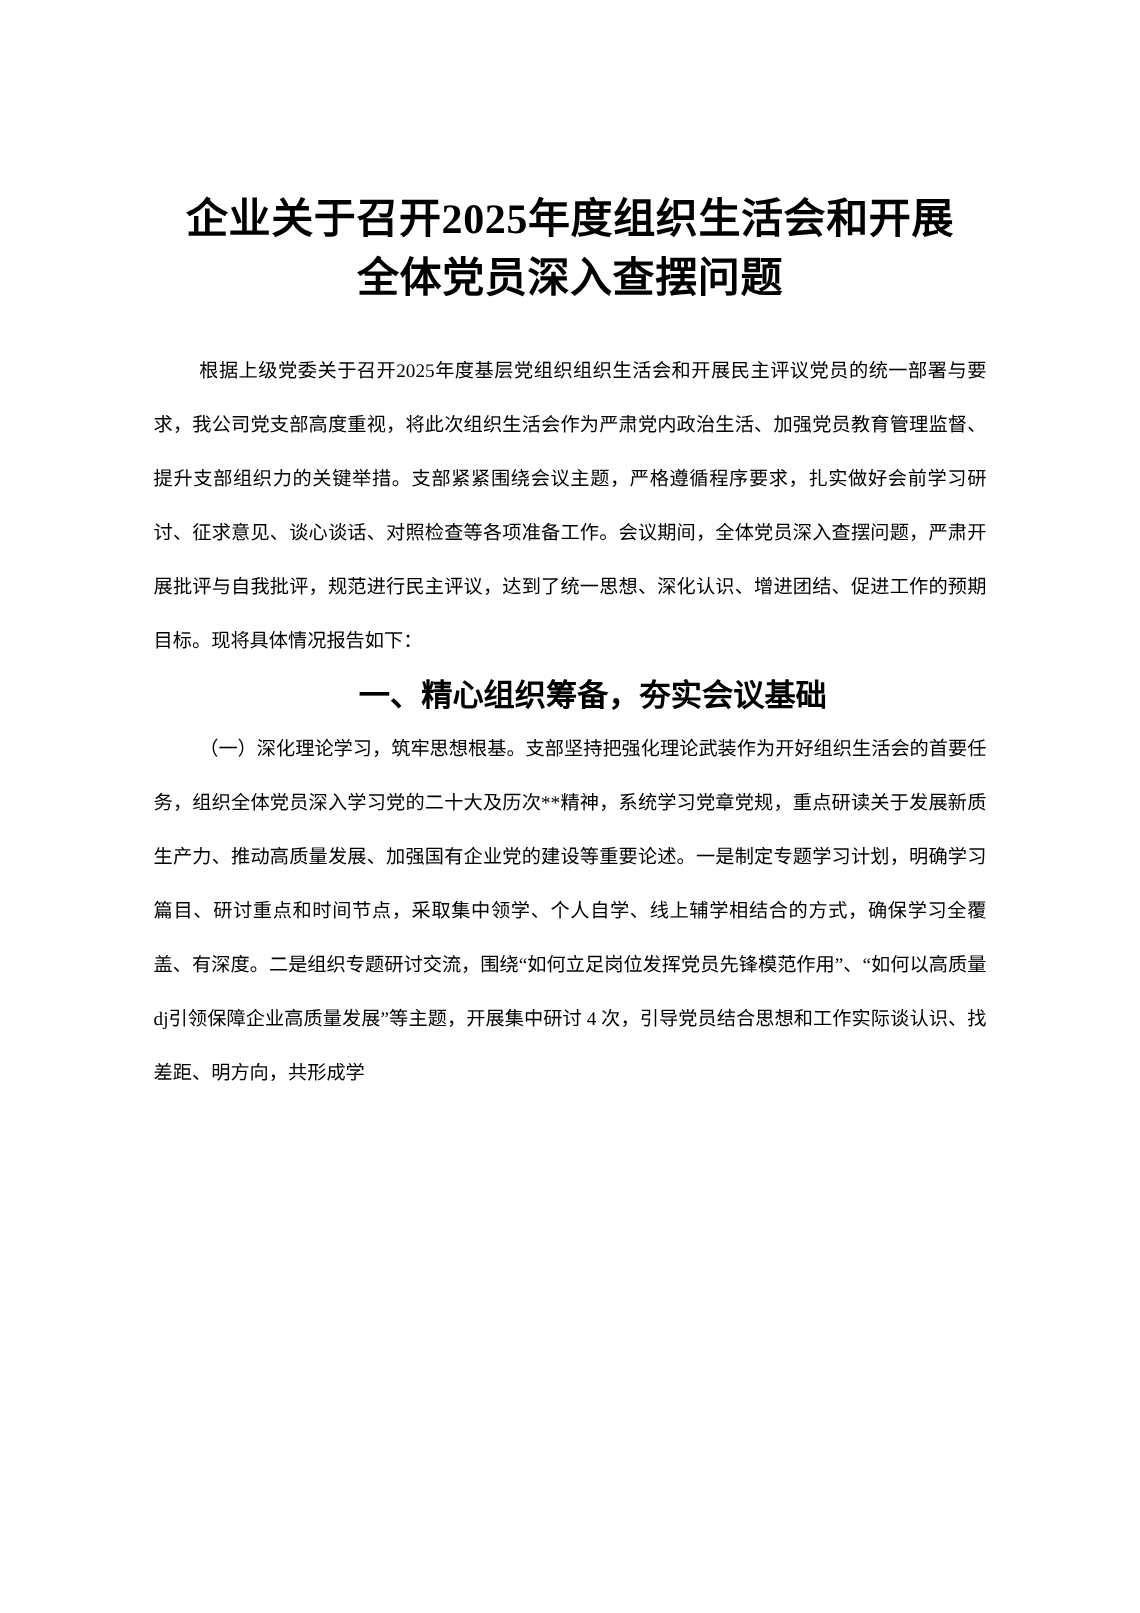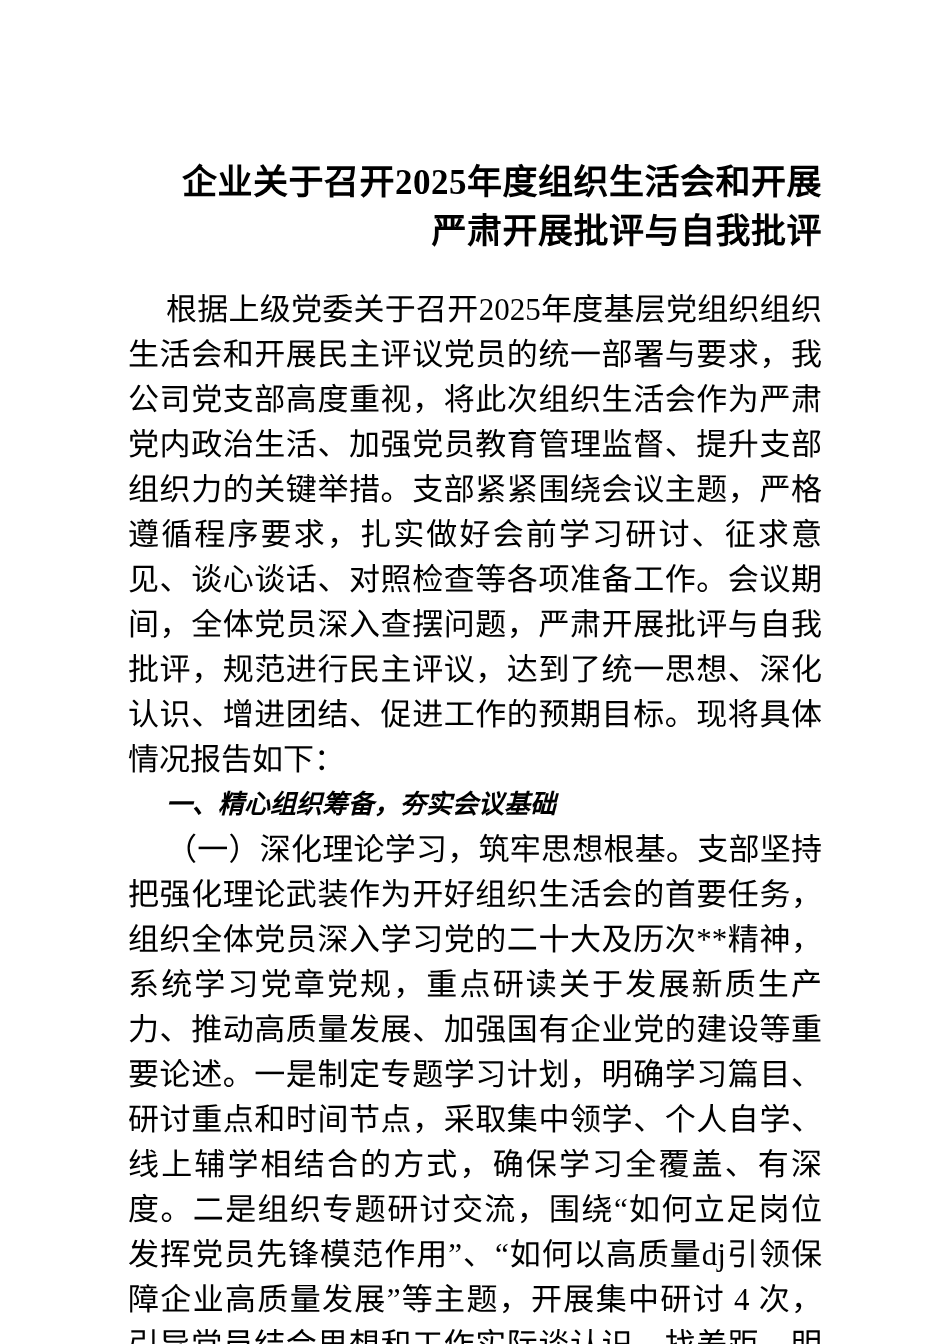--- a/index.html
+++ b/index.html
@@ -21,45 +21,43 @@
   .doc-title {
     margin: 0 0 31px 0;
     font-size: 35px;
     line-height: 49px;
     font-weight: 700;
     text-align: center;
     letter-spacing: 0.5px;
   }
   .doc-title .title-line {
     display: block;
-    text-align: right;
   }
   .para {
     margin: 0;
-    font-size: 31px;
+    font-size: 16px;
     line-height: 45px;
     text-align: justify;
     text-indent: 38px;
     font-weight: 400;
     word-break: break-all;
   }
   .para.heading {
     font-weight: 700;
     font-size: 26px;
-    text-align: left;
-    font-style: italic;
+    text-align: center;
   }
 </style>
 </head>
 <body>
 
 <div class="page">
   <h1 class="doc-title">
     <span class="title-line">企业关于召开2025年度组织生活会和开展</span>
-    <span class="title-line">严肃开展批评与自我批评</span>
+    <span class="title-line">全体党员深入查摆问题</span>
   </h1>
 
   <p class="para body">根据上级党委关于召开2025年度基层党组织组织生活会和开展民主评议党员的统一部署与要求，我公司党支部高度重视，将此次组织生活会作为严肃党内政治生活、加强党员教育管理监督、提升支部组织力的关键举措。支部紧紧围绕会议主题，严格遵循程序要求，扎实做好会前学习研讨、征求意见、谈心谈话、对照检查等各项准备工作。会议期间，全体党员深入查摆问题，严肃开展批评与自我批评，规范进行民主评议，达到了统一思想、深化认识、增进团结、促进工作的预期目标。现将具体情况报告如下：</p>
 
   <p class="para heading">一、精心组织筹备，夯实会议基础</p>
 
   <p class="para body">（一）深化理论学习，筑牢思想根基。支部坚持把强化理论武装作为开好组织生活会的首要任务，组织全体党员深入学习党的二十大及历次**精神，系统学习党章党规，重点研读关于发展新质生产力、推动高质量发展、加强国有企业党的建设等重要论述。一是制定专题学习计划，明确学习篇目、研讨重点和时间节点，采取集中领学、个人自学、线上辅学相结合的方式，确保学习全覆盖、有深度。二是组织专题研讨交流，围绕“如何立足岗位发挥党员先锋模范作用”、“如何以高质量dj引领保障企业高质量发展”等主题，开展集中研讨 4 次，引导党员结合思想和工作实际谈认识、找差距、明方向，共形成学</p>
 </div>
 
 </body></html>

